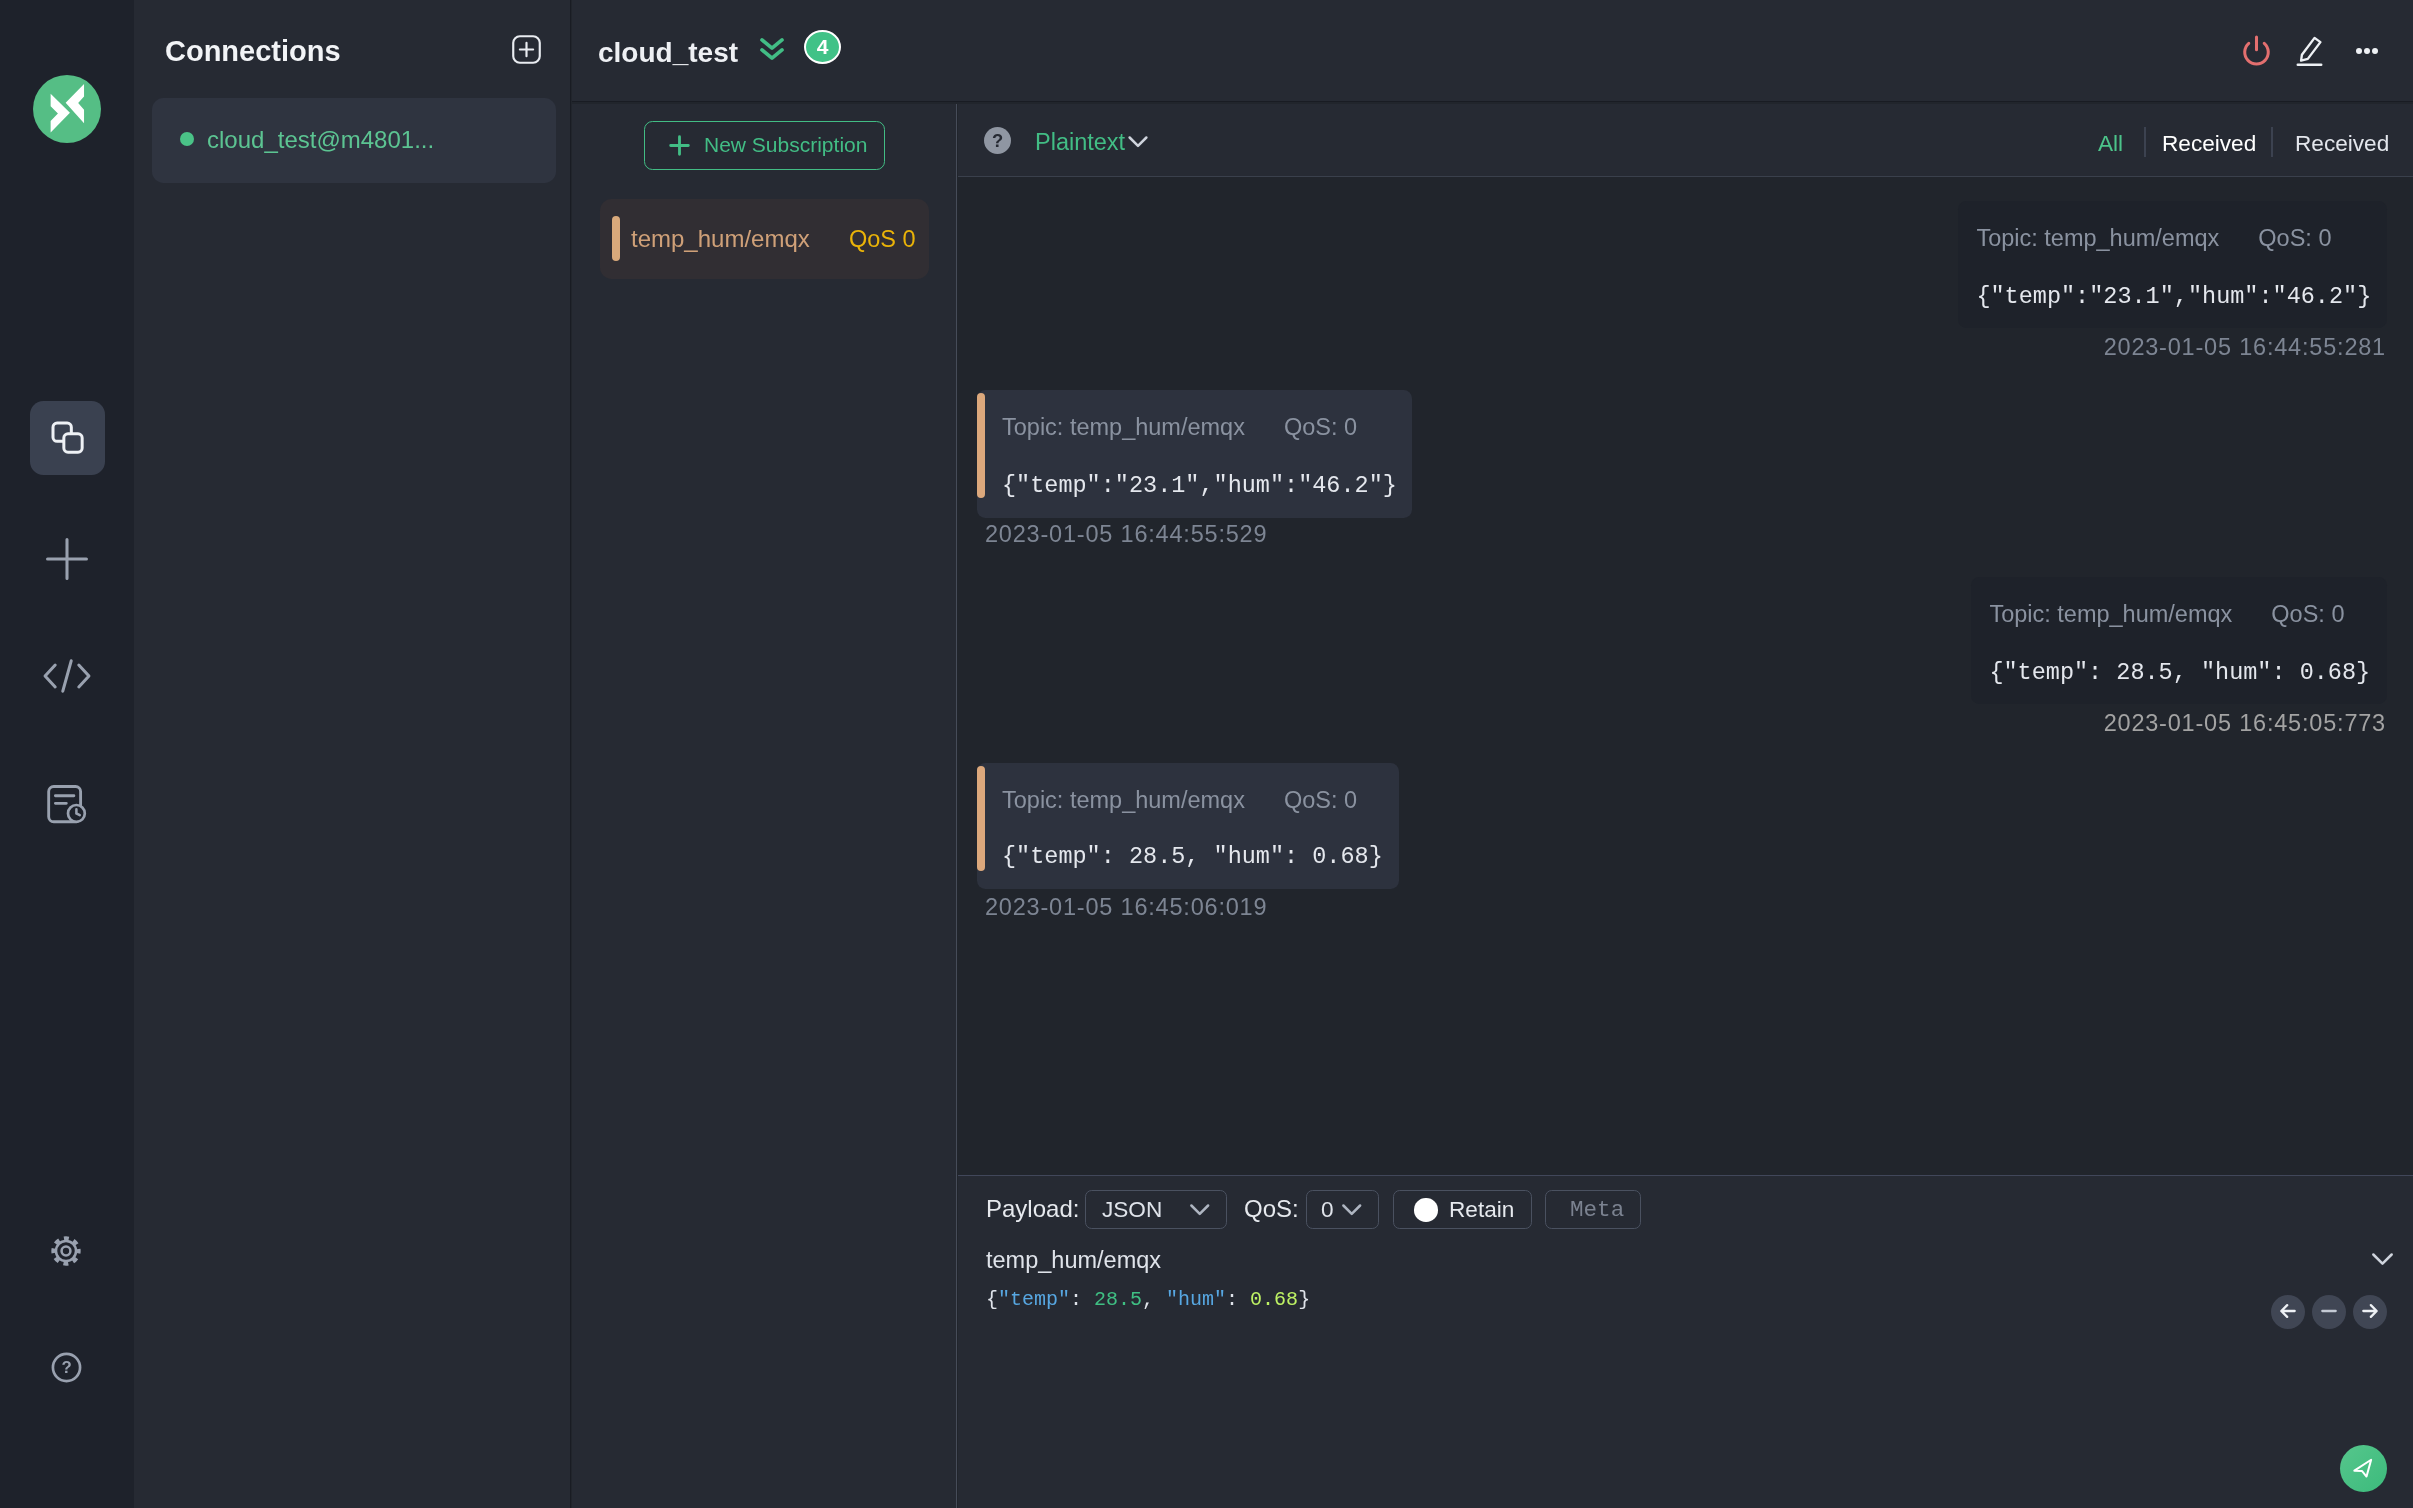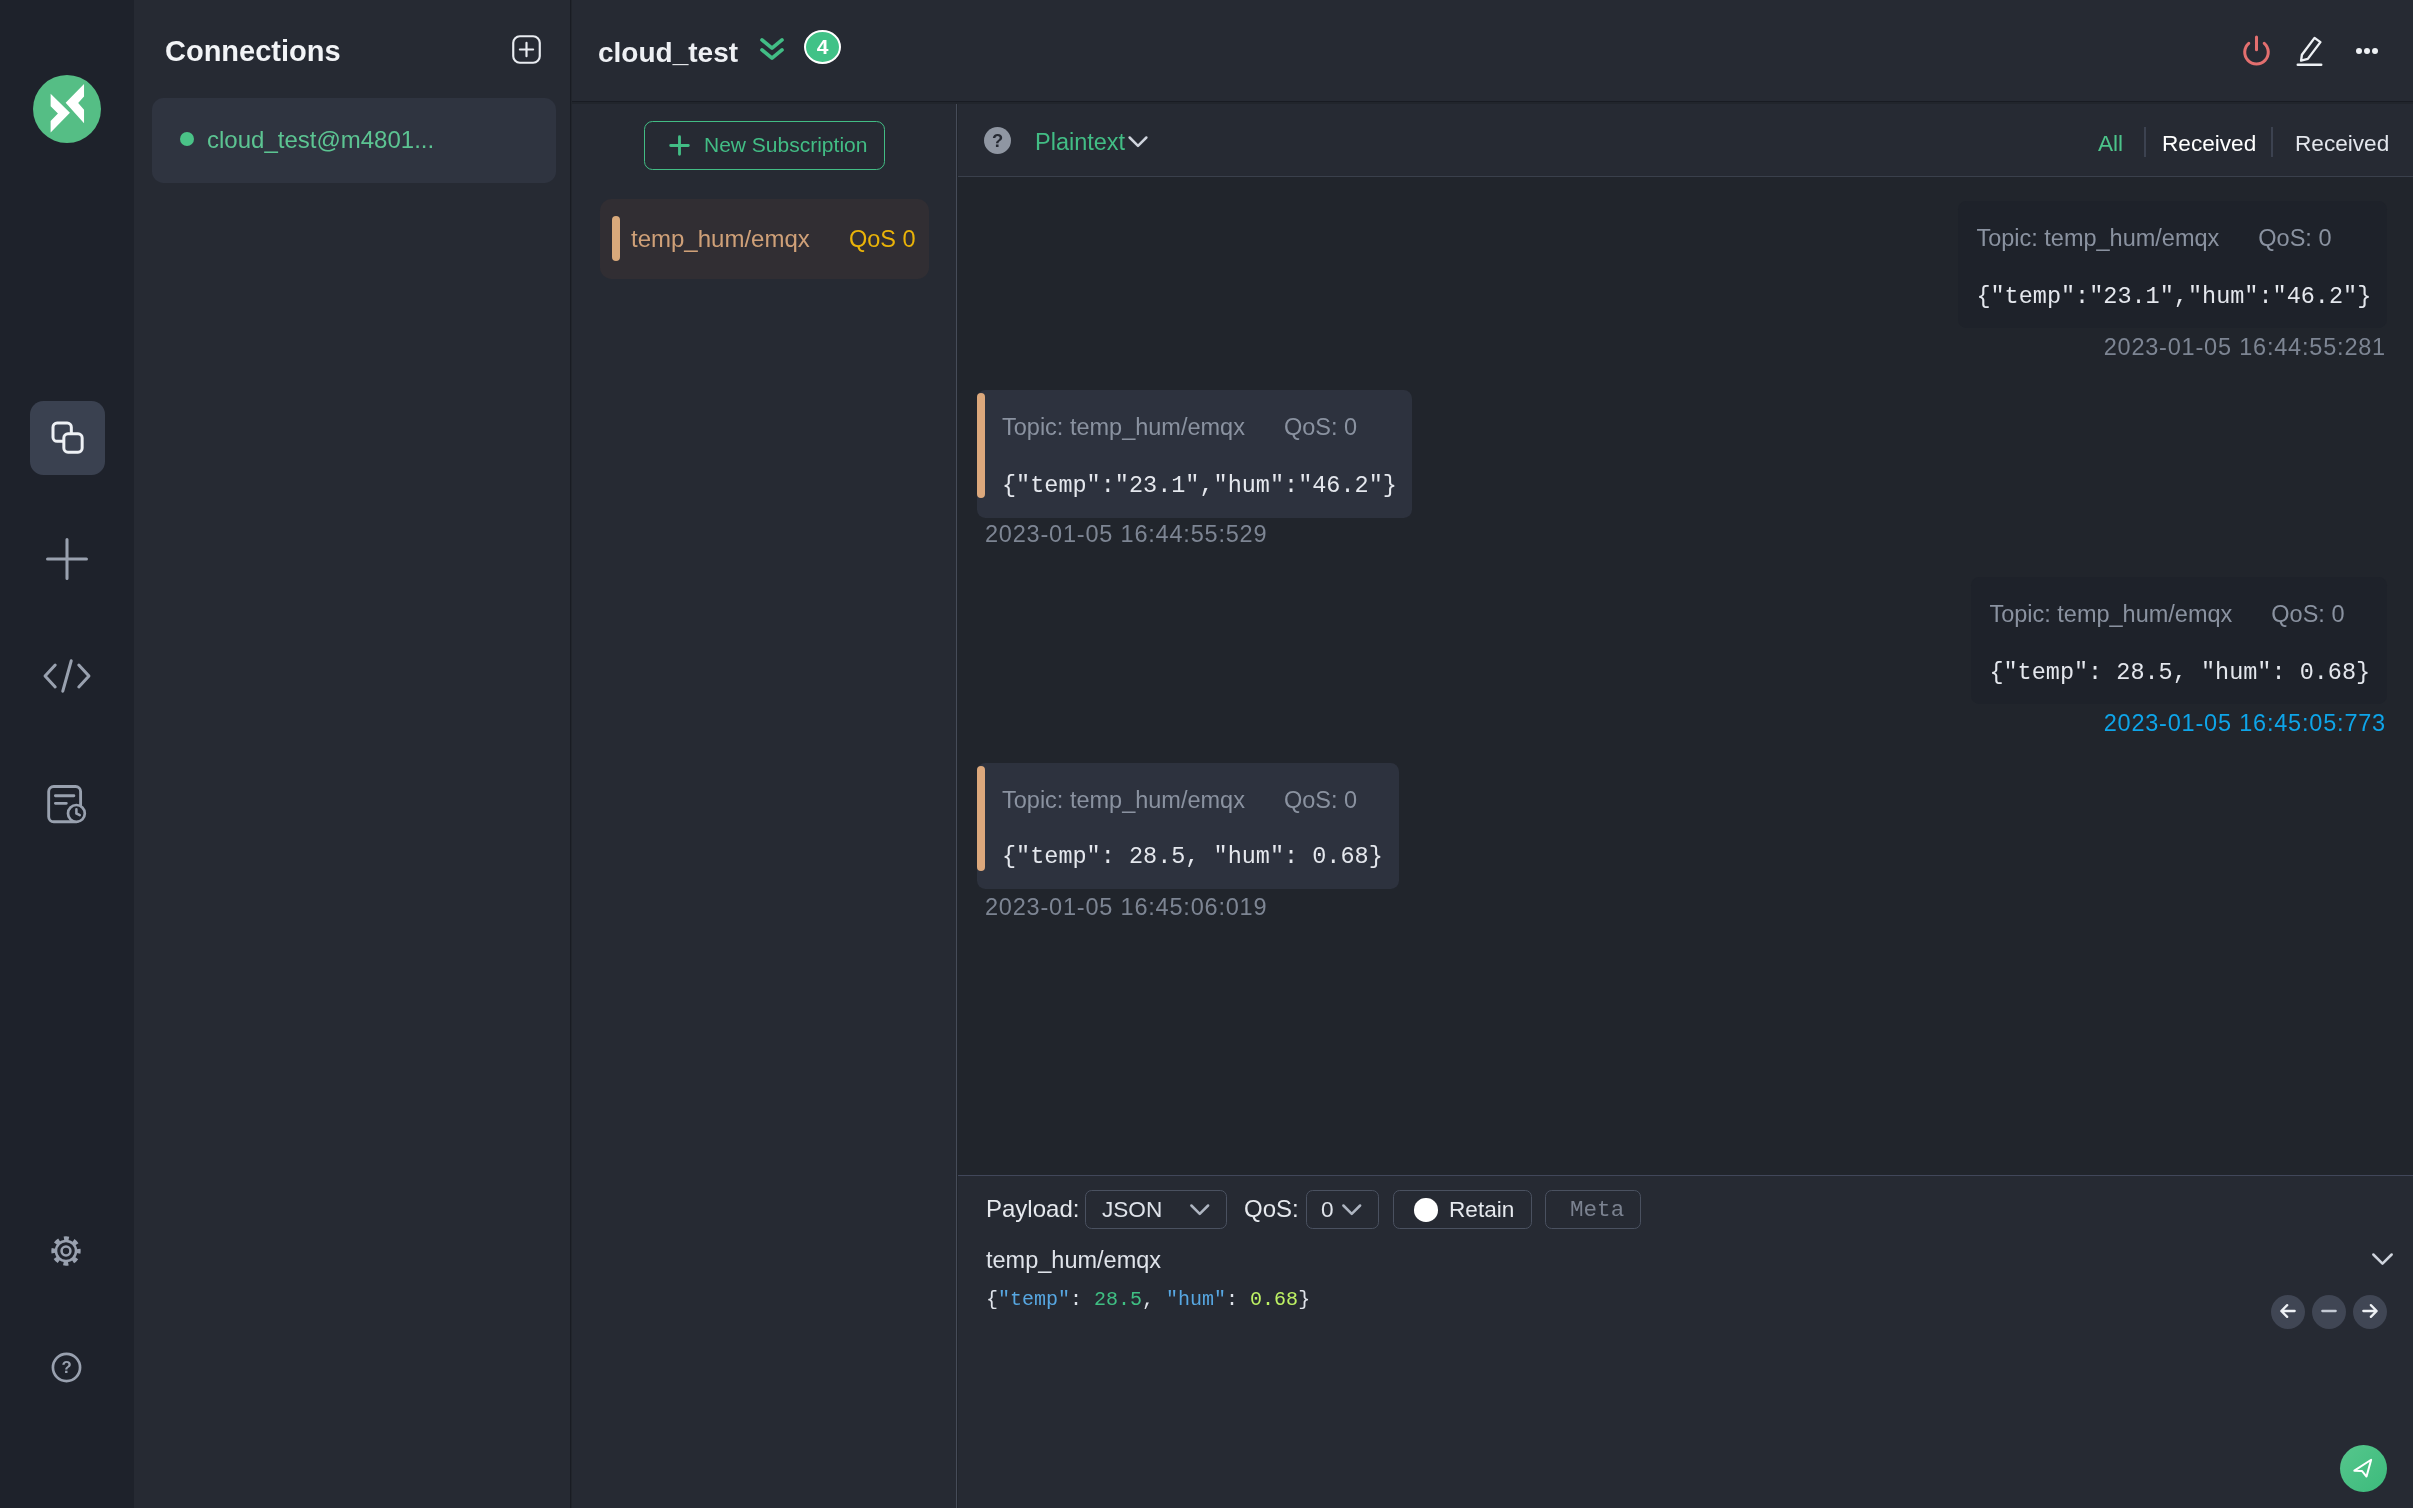--- a/index.html
+++ b/index.html
@@ -121,21 +121,21 @@
     <div class="abs" style="left:0;top:2.5px;width:7.5px;height:105px;background:#dca87c;border-radius:4.2px;"></div>
     <div class="abs" style="left:25px;top:23.5px;font-size:23.5px;color:#8a92a0;">Topic: temp_hum/emqx<span style="margin-left:39px;">QoS: 0</span></div>
     <div class="abs mono" style="left:25px;top:82px;font-size:23.5px;color:#e4e7ed;">{"temp":"23.1","hum":"46.2"}</div>
   </div>
   <div class="abs" style="left:985px;top:521px;font-size:23.5px;letter-spacing:0.8px;color:#7d8593;">2023-01-05 16:44:55:529</div>
 
   <div class="abs" style="left:1971px;top:577px;width:416px;height:127px;background:#1e222a;border-radius:8.4px;">
     <div class="abs" style="left:18.4px;top:23.5px;font-size:23.5px;color:#8a92a0;">Topic: temp_hum/emqx<span style="margin-left:39px;">QoS: 0</span></div>
     <div class="abs mono" style="left:18.4px;top:82px;font-size:23.5px;color:#e4e7ed;">{"temp": 28.5, "hum": 0.68}</div>
   </div>
-  <div class="abs" style="right:27px;top:710px;font-size:23.5px;letter-spacing:0.8px;color:#0ea5e9;">2023-01-05 16:45:05:773</div>
+  <div class="abs" style="right:27px;top:710px;font-size:23.5px;letter-spacing:0.8px;color:#a3a3a3;">2023-01-05 16:45:05:773</div>
 
   <div class="abs" style="left:977px;top:763px;width:422px;height:126px;background:#2d323e;border-radius:8.4px;">
     <div class="abs" style="left:0;top:2.5px;width:7.5px;height:105px;background:#dca87c;border-radius:4.2px;"></div>
     <div class="abs" style="left:25px;top:23.5px;font-size:23.5px;color:#8a92a0;">Topic: temp_hum/emqx<span style="margin-left:39px;">QoS: 0</span></div>
     <div class="abs mono" style="left:25px;top:80px;font-size:23.5px;color:#e4e7ed;">{"temp": 28.5, "hum": 0.68}</div>
   </div>
   <div class="abs" style="left:985px;top:894px;font-size:23.5px;letter-spacing:0.8px;color:#7d8593;">2023-01-05 16:45:06:019</div>
 
   <div class="abs" id="pub" style="left:958px;top:1175px;width:1456px;height:334px;background:#262a33;border-top:1.7px solid #41475a;"></div>
   <div class="abs" style="left:986px;top:1195px;font-size:24px;color:#e6e9ee;">Payload:</div>

